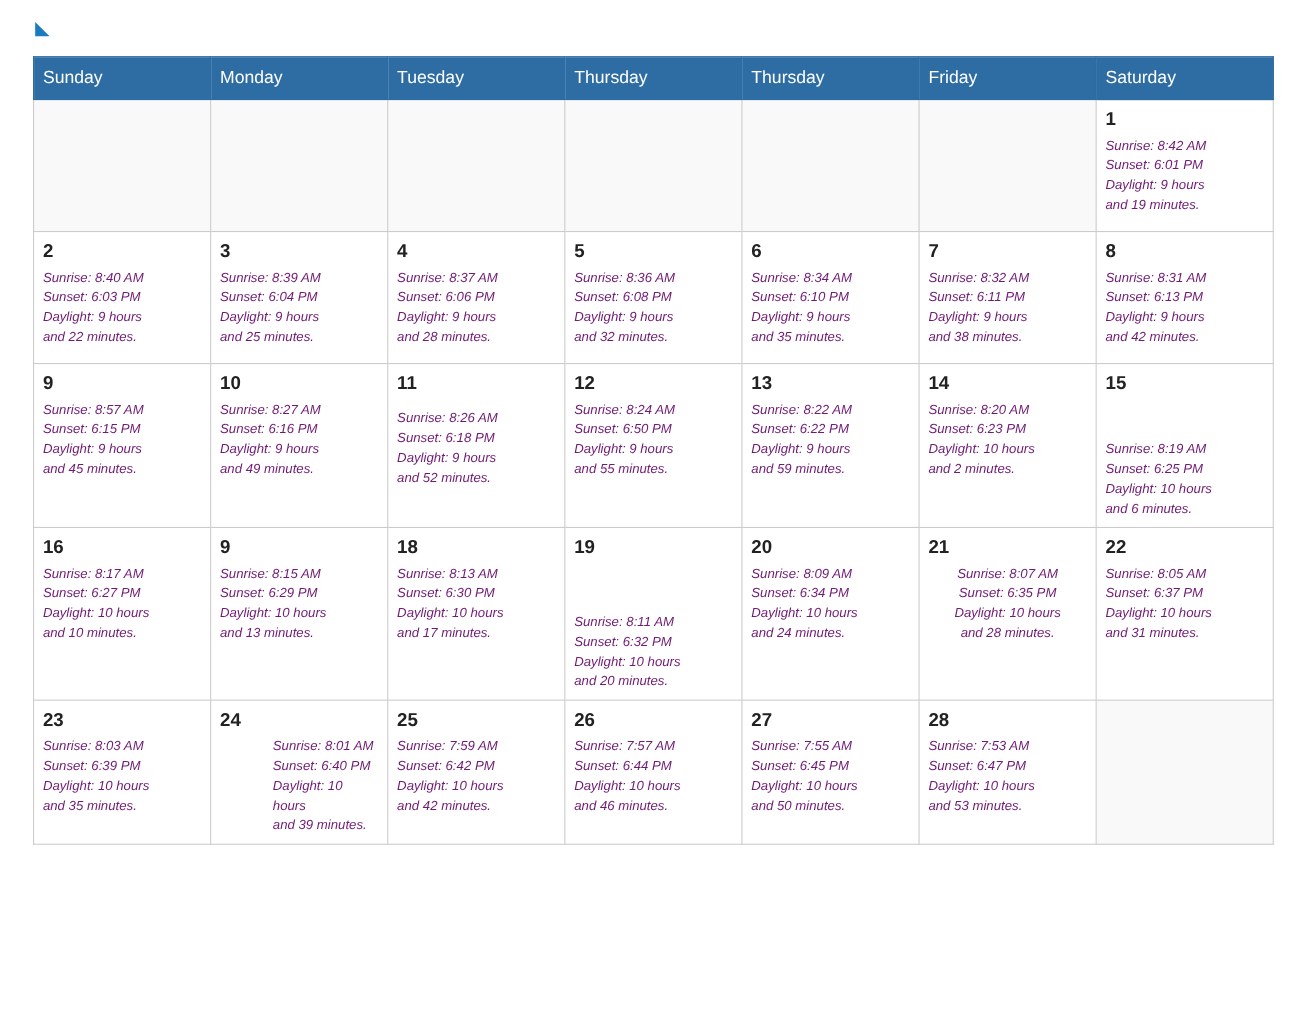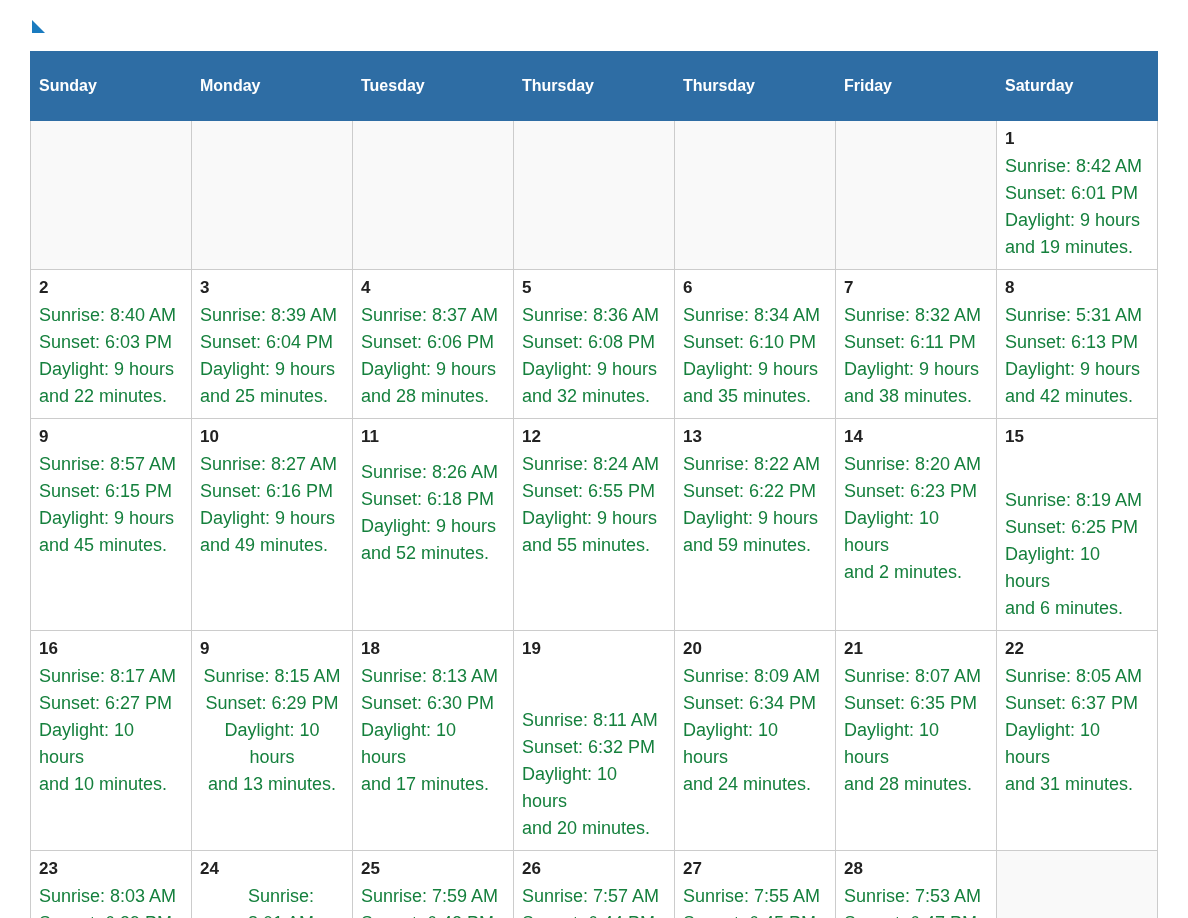--- a/index.html
+++ b/index.html
@@ -30,22 +30,22 @@
       color: #444;
     }
     .calendar {
       width: 100%;
       border-collapse: collapse;
     }
     .calendar th {
       background-color: #2e6da4;
       color: #fff;
       font-size: 16px;
-      font-weight: bold;
-      padding: 25px 8px;
+      font-weight: normal;
+      padding: 10px 8px;
       text-align: left;
       border: 1px solid #2e6da4;
     }
     .calendar td {
       vertical-align: top;
       padding: 8px;
       border: 1px solid #ccc;
       width: calc(100% / 7);
       min-height: 110px;
       font-size: 13px;
@@ -55,23 +55,24 @@
       height: 120px;
     }
     .day-number {
       font-size: 17px;
       font-weight: bold;
       color: #222;
       display: block;
       margin-bottom: 4px;
     }
     .sun-info {
-      font-size: 18px;
-      color: #15803d;
+      font-size: 12px;
+      color: #701a75;
       line-height: 1.5;
+      font-style: italic;
     }
     .empty-cell {
       background: #f9f9f9;
     }
     .logo-wrapper {
       display: flex;
       flex-direction: column;
       align-items: flex-start;
     }
     .logo-row {
@@ -185,21 +186,21 @@
         </td>
         <td>
           <span class="day-number">7</span>
           <div class="sun-info" style="white-space: pre-line;">Sunrise: 8:32 AM
 Sunset: 6:11 PM
 Daylight: 9 hours
 and 38 minutes.</div>
         </td>
         <td>
           <span class="day-number">8</span>
-          <div class="sun-info" style="white-space: pre-line;">Sunrise: 5:31 AM
+          <div class="sun-info" style="white-space: pre-line;">Sunrise: 8:31 AM
 Sunset: 6:13 PM
 Daylight: 9 hours
 and 42 minutes.</div>
         </td>
       </tr>
       <tr class="week-row">
         <td>
           <span class="day-number">9</span>
           <div class="sun-info" style="white-space: pre-line;">Sunrise: 8:57 AM
 Sunset: 6:15 PM
@@ -216,21 +217,21 @@
         <td>
           <span class="day-number">11</span>
           <div class="sun-info" style="white-space: pre-line; margin-top: 12px;">Sunrise: 8:26 AM
 Sunset: 6:18 PM
 Daylight: 9 hours
 and 52 minutes.</div>
         </td>
         <td>
           <span class="day-number">12</span>
           <div class="sun-info" style="white-space: pre-line;">Sunrise: 8:24 AM
-Sunset: 6:55 PM
+Sunset: 6:50 PM
 Daylight: 9 hours
 and 55 minutes.</div>
         </td>
         <td>
           <span class="day-number">13</span>
           <div class="sun-info" style="white-space: pre-line;">Sunrise: 8:22 AM
 Sunset: 6:22 PM
 Daylight: 9 hours
 and 59 minutes.</div>
         </td>
@@ -252,21 +253,21 @@
       <tr class="week-row">
         <td>
           <span class="day-number">16</span>
           <div class="sun-info" style="white-space: pre-line;">Sunrise: 8:17 AM
 Sunset: 6:27 PM
 Daylight: 10 hours
 and 10 minutes.</div>
         </td>
         <td>
           <span class="day-number">9</span>
-          <div class="sun-info" style="white-space: pre-line; text-align: center;">Sunrise: 8:15 AM
+          <div class="sun-info" style="white-space: pre-line;">Sunrise: 8:15 AM
 Sunset: 6:29 PM
 Daylight: 10 hours
 and 13 minutes.</div>
         </td>
         <td>
           <span class="day-number">18</span>
           <div class="sun-info" style="white-space: pre-line;">Sunrise: 8:13 AM
 Sunset: 6:30 PM
 Daylight: 10 hours
 and 17 minutes.</div>
@@ -280,21 +281,21 @@
         </td>
         <td>
           <span class="day-number">20</span>
           <div class="sun-info" style="white-space: pre-line;">Sunrise: 8:09 AM
 Sunset: 6:34 PM
 Daylight: 10 hours
 and 24 minutes.</div>
         </td>
         <td>
           <span class="day-number">21</span>
-          <div class="sun-info" style="white-space: pre-line;">Sunrise: 8:07 AM
+          <div class="sun-info" style="white-space: pre-line; text-align: center;">Sunrise: 8:07 AM
 Sunset: 6:35 PM
 Daylight: 10 hours
 and 28 minutes.</div>
         </td>
         <td>
           <span class="day-number">22</span>
           <div class="sun-info" style="white-space: pre-line;">Sunrise: 8:05 AM
 Sunset: 6:37 PM
 Daylight: 10 hours
 and 31 minutes.</div>

